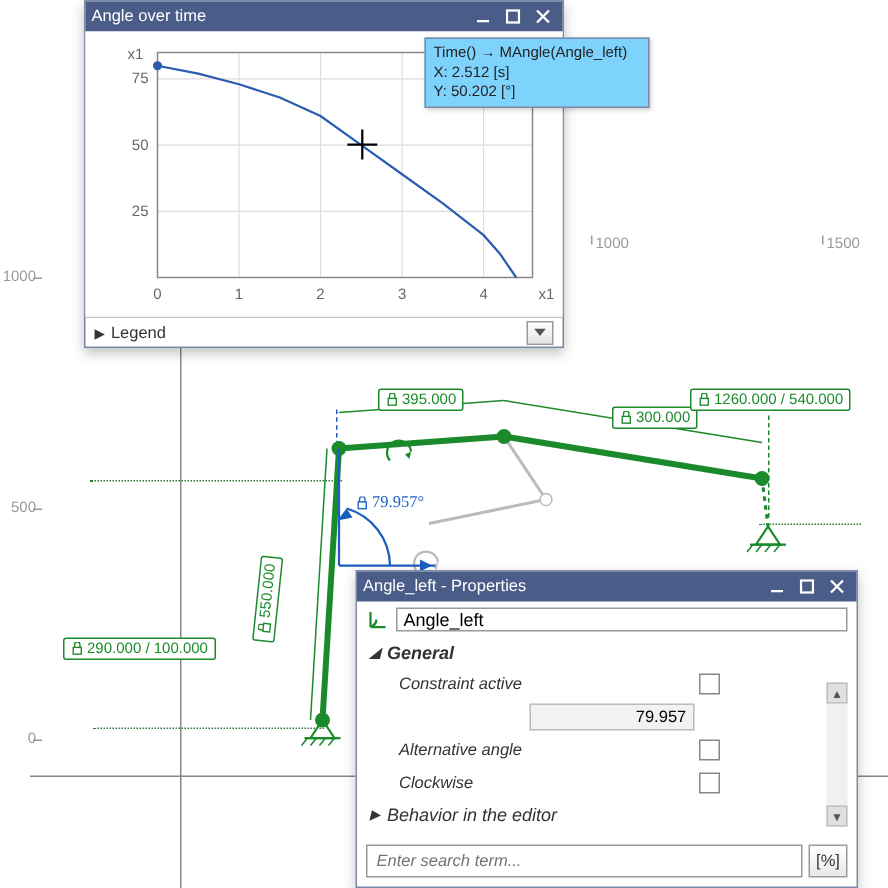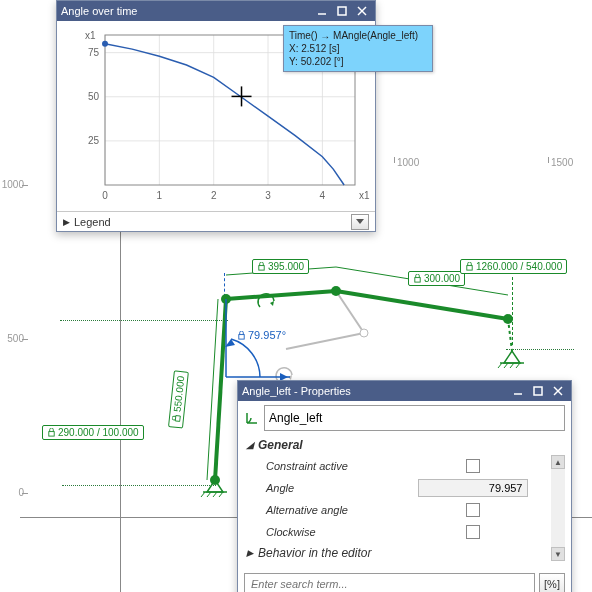--- a/index.html
+++ b/index.html
@@ -25,42 +25,42 @@
   #chart-svg { position: absolute; left: 0; top: 0; }
   .tooltip { position: absolute; left: 226px; top: 4px; width: 150px; background: #7dd3fc; border: 1px solid #7a8aa8; padding: 3px 5px; font-size: 10px; line-height: 13px; color: #222; box-shadow: 1px 1px 3px rgba(0,0,0,.2); }
   .legend-row { display: flex; align-items: center; height: 20px; padding: 0 6px; border-top: 1px solid #c8c8c8; }
   .legend-row .tri { font-size: 9px; margin-right: 4px; }
   .legend-row .ddl { margin-left: auto; width: 18px; height: 16px; border: 1px solid #9a9a9a; background: linear-gradient(#fff,#e4e4e4); display: flex; align-items: center; justify-content: center; }
 
   
   #props-panel { left: 237px; top: 380px; width: 335px; }
   #props-body { padding: 4px 6px 6px 6px; }
   .name-row { display: flex; align-items: center; gap: 4px; margin-bottom: 4px; }
-  .name-row input { flex: 1; height: 26px; border: 1px solid #9a9a9a; padding: 0 4px; font-size: 12px; }
+  .name-row input { flex: 1; height: 16px; border: 1px solid #9a9a9a; padding: 0 4px; font-size: 12px; }
   .ic { width: 16px; height: 16px; display: inline-flex; align-items: center; justify-content: center; }
   .tree { border-right: 16px solid transparent; }
   .grp { display: flex; align-items: center; height: 20px; font-weight: 600; font-style: italic; font-size: 12px; }
   .grp .tri { font-size: 9px; width: 12px; text-align: center; margin-right: 2px; }
   .prow { display: flex; align-items: center; height: 22px; padding-left: 22px; }
   .plabel { flex: 0 0 130px; font-style: italic; color: #333; }
   .pval { flex: 1; display: flex; justify-content: center; }
   .pval input[type=text] { width: 110px; height: 18px; text-align: right; border: 1px solid #bbb; background: #f2f2f2; padding: 0 4px; font-size: 11px; }
   .chk { width: 14px; height: 14px; border: 1px solid #888; background: #fff; }
   .scroll-mock { position: absolute; right: 6px; top: 54px; width: 14px; bottom: 40px; background: #f0f0f0; display: flex; flex-direction: column; }
   .scroll-mock .arrow { height: 14px; background: #e0e0e0; display: flex; align-items: center; justify-content: center; font-size: 8px; color: #555; border: 1px solid #c0c0c0; }
   .scroll-mock .track { flex: 1; }
   .search-row { display: flex; align-items: center; gap: 4px; margin-top: 10px; }
   .search-row input { flex: 1; height: 22px; border: 1px solid #9a9a9a; padding: 0 6px; font-size: 11px; font-style: italic; color: #999; }
   .search-row .mod-btn { width: 26px; height: 22px; border: 1px solid #9a9a9a; display: flex; align-items: center; justify-content: center; font-size: 11px; background: linear-gradient(#fff,#e8e8e8); }
 
   
   .dim { position: absolute; display: flex; align-items: center; gap: 2px; background: #fff; border: 1px solid #1a8a2a; color: #1a8a2a; padding: 1px 4px; font-size: 10px; border-radius: 2px; }
   .dim.rot { transform-origin: 0 0; }
   .lock-ic { width: 9px; height: 9px; }
-  .angle-label { position: absolute; color: #1a5fbf; font-size: 11px; display: flex; align-items: center; gap: 2px; }
+  .angle-label { position: absolute; color: #1a5fbf; font-size: 11px; display: flex; align-items: center; gap: 2px; font-family: Liberation Serif, serif; }
 
   
   .hdash { position: absolute; border-top: 1px dotted #2a7a3a; }
   .vdash { position: absolute; border-left: 1px dashed #1a8a2a; }
 </style>
 </head>
 <body>
 
 <div class="canvas-bg">
 
@@ -283,21 +283,20 @@
           <span class="tri">◢</span>
           <span>General</span>
         </div>
       <div class="prow">
         <span class="plabel">Constraint active</span>
         <span class="pval">
             <span class="chk"></span>
           </span>
       </div>
       <div class="prow">
-        <span class="plabel">Angle</span>
         <span class="pval">
             <input type="text" value="79.957" style="">
           </span>
       </div>
       <div class="prow">
         <span class="plabel">Alternative angle</span>
         <span class="pval">
             <span class="chk"></span>
           </span>
       </div>

